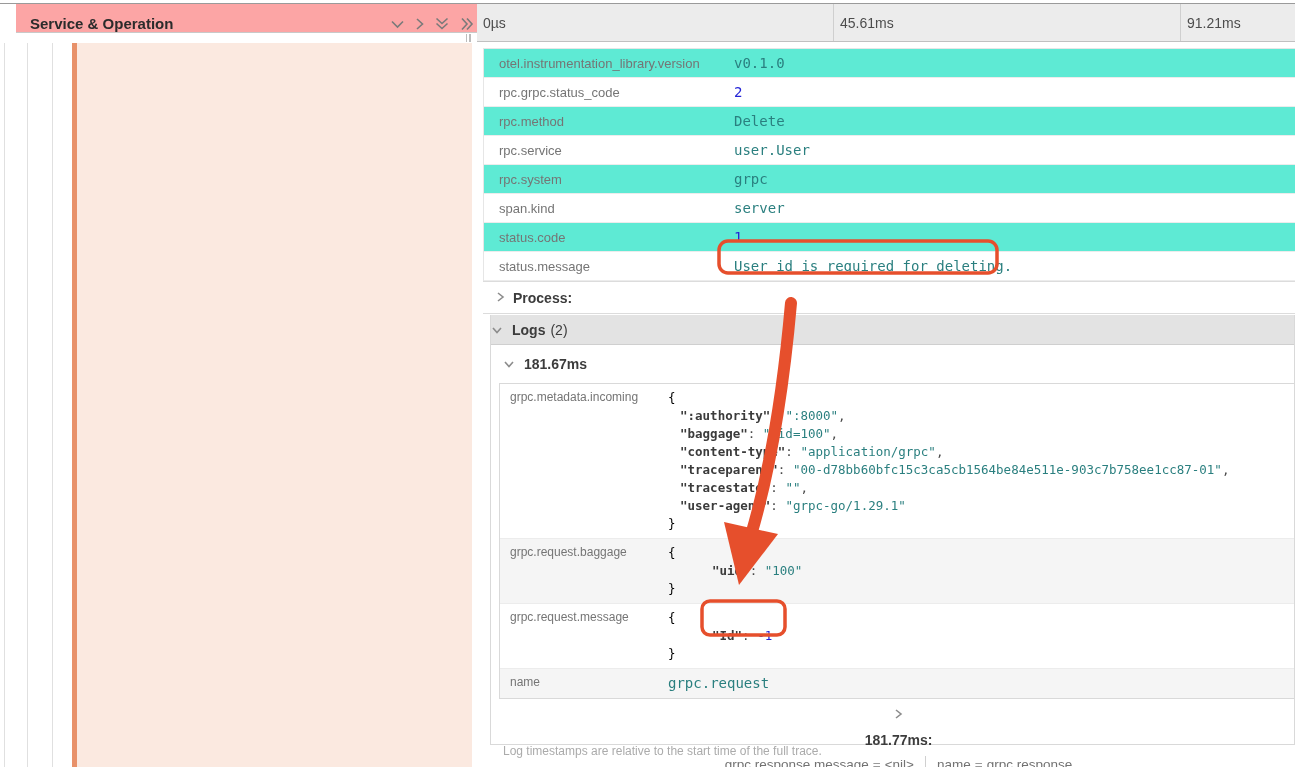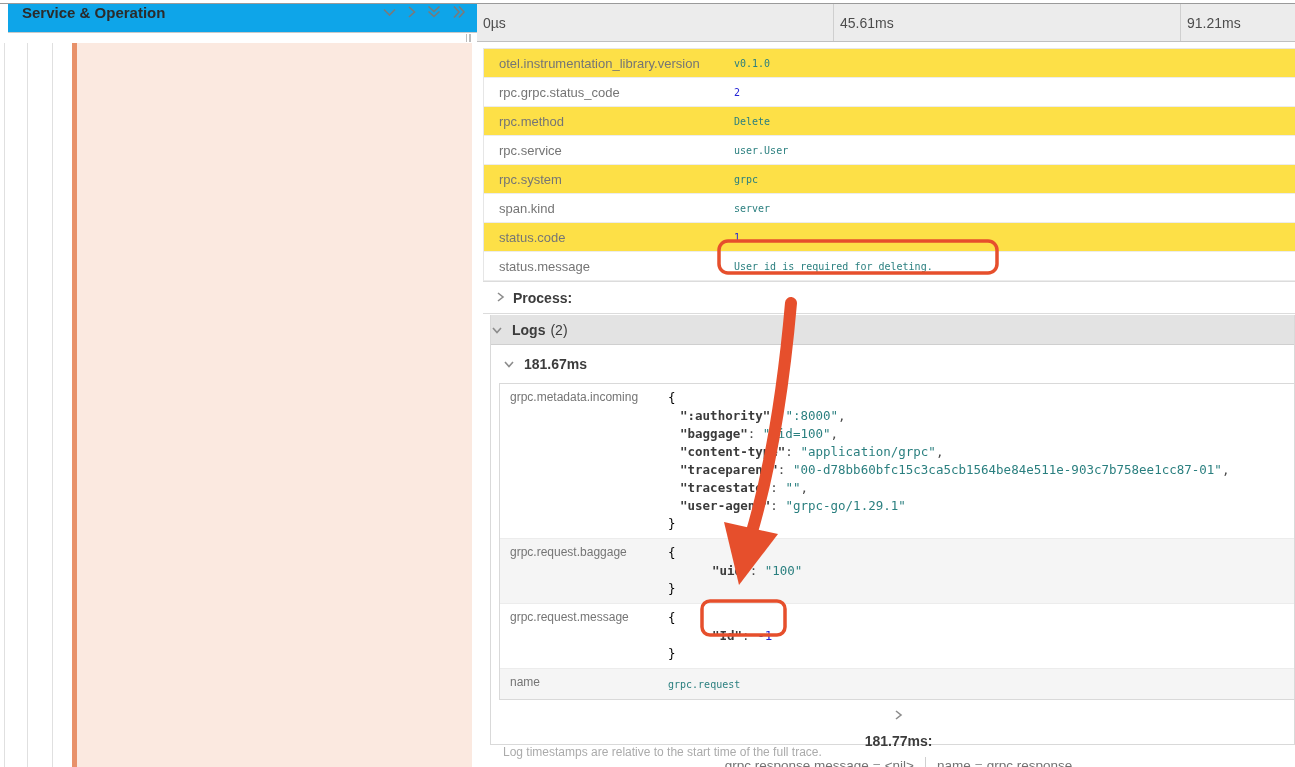--- a/index.html
+++ b/index.html
@@ -1,23 +1,23 @@
 <!DOCTYPE html>
 <html><head>
 <meta charset="utf-8">
 <style>
   * { box-sizing: border-box; margin: 0; padding: 0; }
   body { font-family: "Liberation Sans", sans-serif; background: #fff; }
   .screen { position: relative; width: 1295px; height: 767px; overflow: hidden; background: #fff; }
 
   
   .topline { position: absolute; left: 0; top: 3px; width: 100%; height: 1px; background: #9a9a9a; }
-  .hdr-left { position: absolute; left: 8px; top: 4px; width: 477px; height: 29px;
-              background: #0ea5e9; border-bottom: 1px solid #c9c9c9;
-              display: flex; align-items: flex-start; }
+  .hdr-left { position: absolute; left: 16px; top: 4px; width: 477px; height: 29px;
+              background: #fca5a5; border-bottom: 1px solid #c9c9c9;
+              display: flex; align-items: flex-end; }
   .hdr-title { font-size: 15px; font-weight: bold; color: #2b2b2b; padding-left: 14px; flex: 1; }
   .hdr-icons { display: flex; gap: 9px; align-items: center; padding-right: 18px; }
   .hdr-icons svg { display: block; cursor: pointer; }
   .gripper { position: absolute; left: 463px; top: 33px; width: 10px; height: 9px; display: flex; gap: 2px; justify-content: center; align-items: center; cursor: col-resize; }
   .gripper i { display: block; width: 1.5px; height: 8px; background: #bcbcbc; }
   .hdr-right { position: absolute; left: 477px; top: 4px; width: 818px; height: 38px;
                background: #ececec; border-bottom: 1px solid #c0c0c0; }
   .tickline { position: absolute; top: 0; width: 1px; height: 100%; background: #cfcfcf; }
   .ticklbl { position: absolute; top: 0; height: 100%; display: flex; align-items: center;
              font-size: 14px; color: #4d4d4d; }
@@ -26,23 +26,23 @@
   .tree { position: absolute; left: 0; top: 43px; width: 477px; height: 724px; background: #fff; }
   .vline { position: absolute; top: 0; width: 1px; height: 100%; background: #e0e0e0; }
   .svc-bar { position: absolute; left: 72px; top: 0; width: 5px; height: 100%; background: var(--bar); }
   .detail-bg { position: absolute; left: 77px; top: 0; width: 395px; height: 100%; background: var(--peach); }
 
   
   .detail { position: absolute; left: 483px; top: 43px; width: 812px; height: 724px; background: #fff; }
 
   .tag-table { position: absolute; left: 0; right: 0; top: 5px; border-top: 1px solid #e6e6e6; border-left: 1px solid #e6e6e6; }
   .tag-row { position: relative; height: 29px; border-bottom: 1px solid #ececec; display: flex; align-items: center; }
-  .tag-row.alt { background: #fde047; }
+  .tag-row.alt { background: #5eead4; }
   .tag-key { font-size: 13px; color: #757575; padding-left: 15px; width: 250px; flex: none; }
-  .mono { font-family: "DejaVu Sans Mono", monospace; font-size: 10px; }
+  .mono { font-family: "DejaVu Sans Mono", monospace; font-size: 14px; }
   .v-str { color: var(--teal); }
   .v-num { color: var(--blue); }
 
   .process-row { position: absolute; left: 0; right: 0; top: 238px; height: 33px; background: #fff;
                  border-top: 1px solid #dcdcdc; border-bottom: 1px solid #dcdcdc;
                  display: flex; align-items: center; gap: 8px; padding-left: 13px; cursor: pointer; }
   .bold-lbl { font-size: 14px; font-weight: bold; color: #3c3c3c; }
   .count-lbl { font-size: 14px; color: #3c3c3c; }
 
   .logs-wrap { position: absolute; left: 7px; right: 0; top: 272px; height: 430px;

